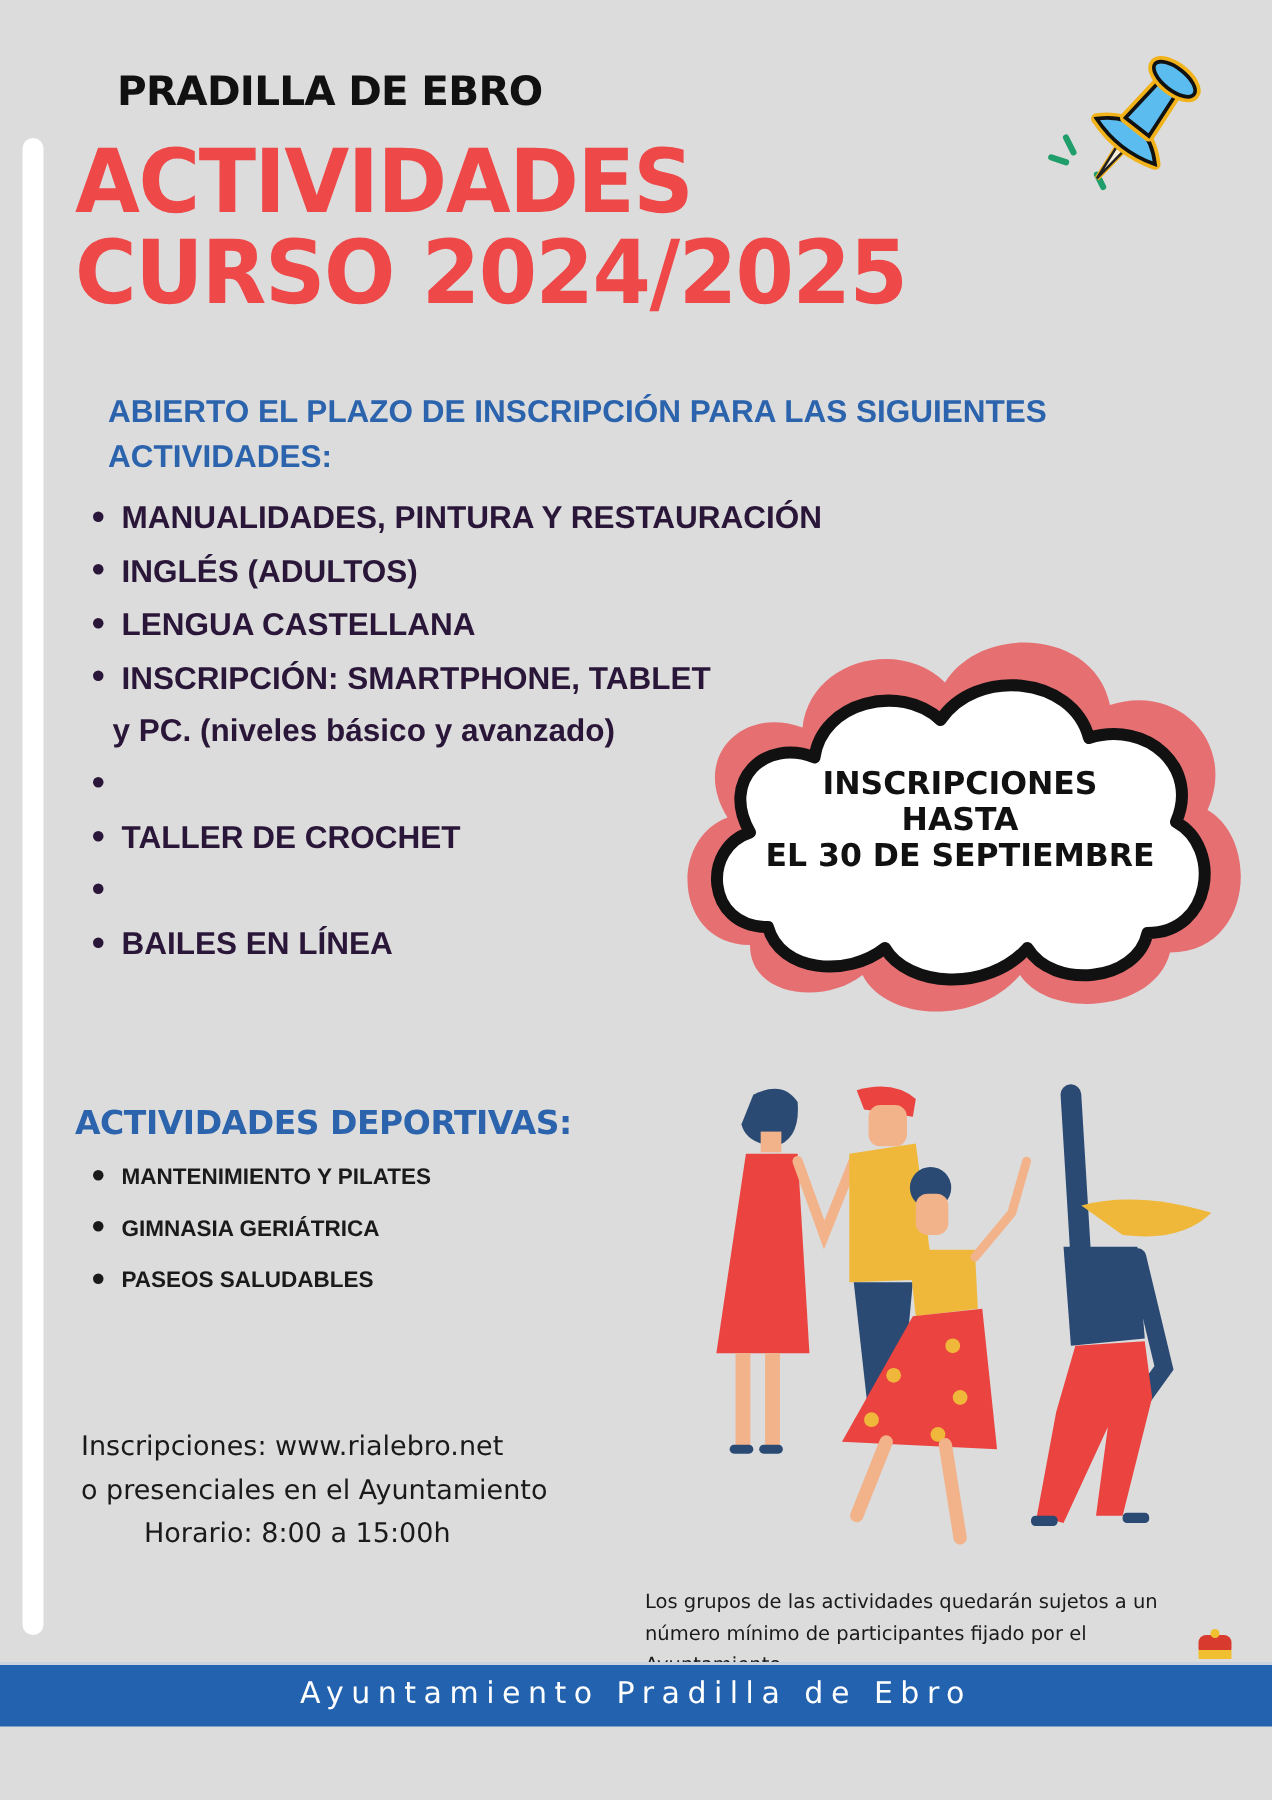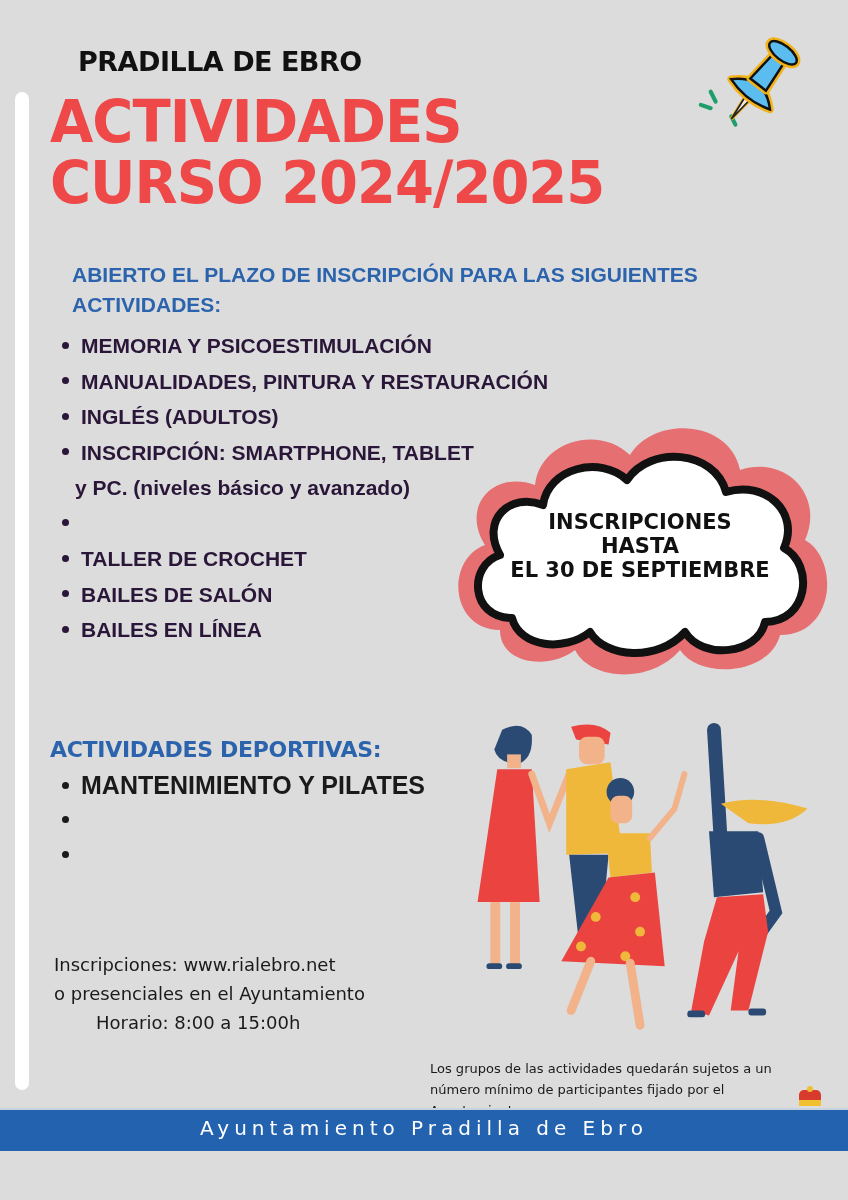--- a/index.html
+++ b/index.html
@@ -52,21 +52,21 @@
     font-size: 21px; line-height: 24px; color: #111;
   }
 
   .sports-h {
     position: absolute; left: 50px; top: 737px;
     color: #2b63ad; font-weight: bold; font-size: 22px;
     font-family: "DejaVu Sans", sans-serif; letter-spacing: -0.3px;
   }
   ul.sports {
     position: absolute; left: 62px; top: 768px; list-style: none;
-    color: #1a1a1a; font-weight: bold; font-size: 25px;
+    color: #1a1a1a; font-weight: bold; font-size: 15px;
   }
   ul.sports li { height: 34.5px; line-height: 34.5px; }
   ul.sports li .dot {
     display: inline-block; width: 7px; height: 7px; border-radius: 50%;
     background: currentColor; margin-right: 12px; vertical-align: middle;
     position: relative; top: -2px;
   }
 
   .contact {
     position: absolute; left: 54px; top: 950px; width: 340px;
@@ -121,47 +121,47 @@
     <ellipse cx="96" cy="26" rx="20" ry="9" fill="#5bbcf0" stroke="#111" stroke-width="3"></ellipse>
   </g>
 </svg>
 
 <div class="intro">
   <div>ABIERTO EL PLAZO DE INSCRIPCIÓN PARA LAS SIGUIENTES</div>
   <div>ACTIVIDADES:</div>
 </div>
 
 <ul class="acts">
-  <li><span class="dot"></span><span>MEMORIA Y PSICOESTIMULACIÓN</span></li>
   <li><span class="dot"></span><span>MANUALIDADES, PINTURA Y RESTAURACIÓN</span></li>
   <li><span class="dot"></span><span>INGLÉS (ADULTOS)</span></li>
+  <li><span class="dot"></span><span>LENGUA CASTELLANA</span></li>
   <li><span class="dot"></span><span>INSCRIPCIÓN: SMARTPHONE, TABLET</span></li>
   <li class="cont"><span>y PC. (niveles básico y avanzado)</span></li>
   <li><span class="dot"></span></li>
   <li><span class="dot"></span><span>TALLER DE CROCHET</span></li>
-  <li><span class="dot"></span><span>BAILES DE SALÓN</span></li>
+  <li><span class="dot"></span></li>
   <li><span class="dot"></span><span>BAILES EN LÍNEA</span></li>
 </ul>
 
 <svg class="cloud" viewBox="0 0 400 280">
   <path d="M60 230 C10 230 5 160 45 145 C20 105 55 70 95 85 C100 40 160 25 190 55 C215 15 290 20 300 70 C345 55 385 95 365 140 C400 160 395 235 340 235 C330 275 260 280 240 250 C210 285 150 280 135 250 C110 270 60 265 60 230 Z" fill="#e66f72"></path>
   <path d="M72 218 C30 218 28 165 60 155 C40 120 70 92 103 105 C108 68 160 55 187 80 C210 45 275 50 286 92 C325 80 360 112 344 148 C375 165 368 222 325 222 C318 255 262 260 245 232 C218 262 165 258 150 232 C125 252 80 248 72 218 Z" fill="#ffffff" stroke="#111" stroke-width="8" stroke-linejoin="round"></path>
 </svg>
 
 <div class="cloud-text">
   <div>INSCRIPCIONES</div>
   <div>HASTA</div>
   <div>EL 30 DE SEPTIEMBRE</div>
 </div>
 
 <div class="sports-h">ACTIVIDADES DEPORTIVAS:</div>
 <ul class="sports">
   <li><span class="dot"></span><span>MANTENIMIENTO Y PILATES</span></li>
-  <li><span class="dot"></span></li>
-  <li><span class="dot"></span></li>
+  <li><span class="dot"></span><span>GIMNASIA GERIÁTRICA</span></li>
+  <li><span class="dot"></span><span>PASEOS SALUDABLES</span></li>
 </ul>
 
 <div class="contact">
   <div>Inscripciones: www.rialebro.net</div>
   <div>o presenciales en el Ayuntamiento</div>
   <div class="l3">Horario: 8:00 a 15:00h</div>
 </div>
 
 <svg class="people" viewBox="0 0 370 330">
 

